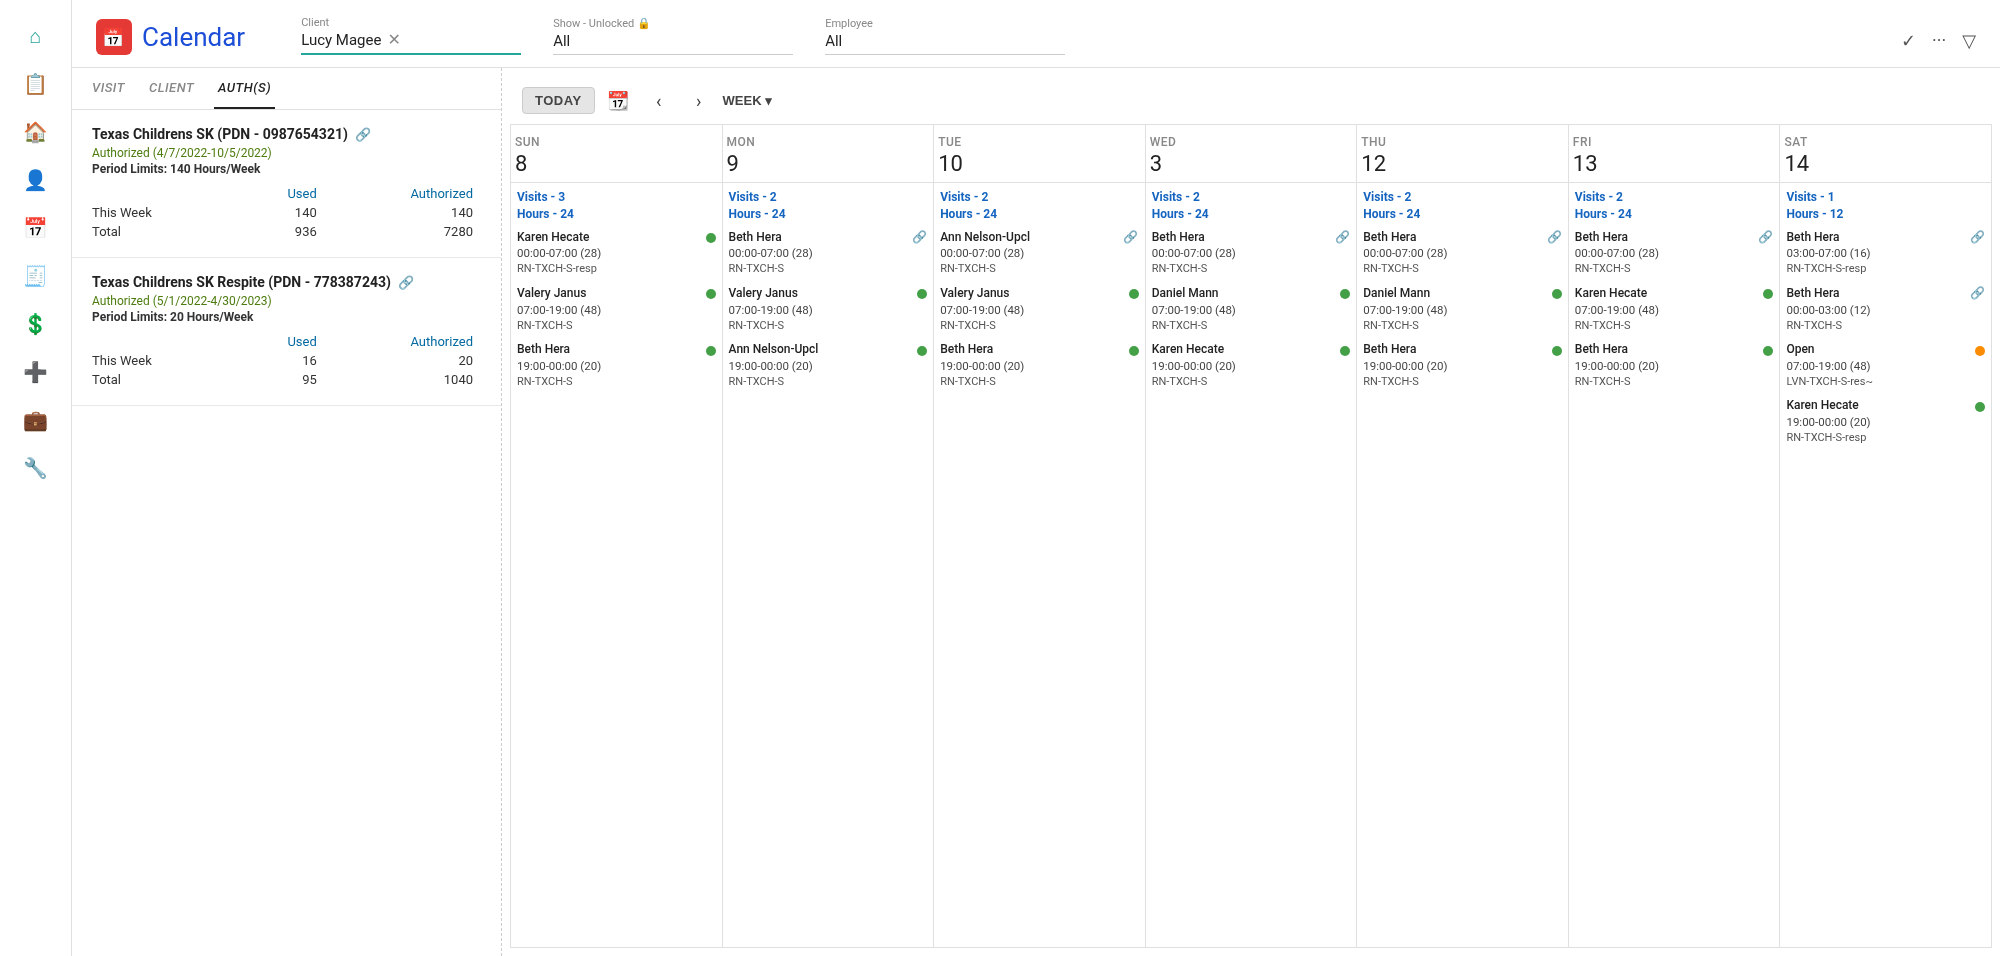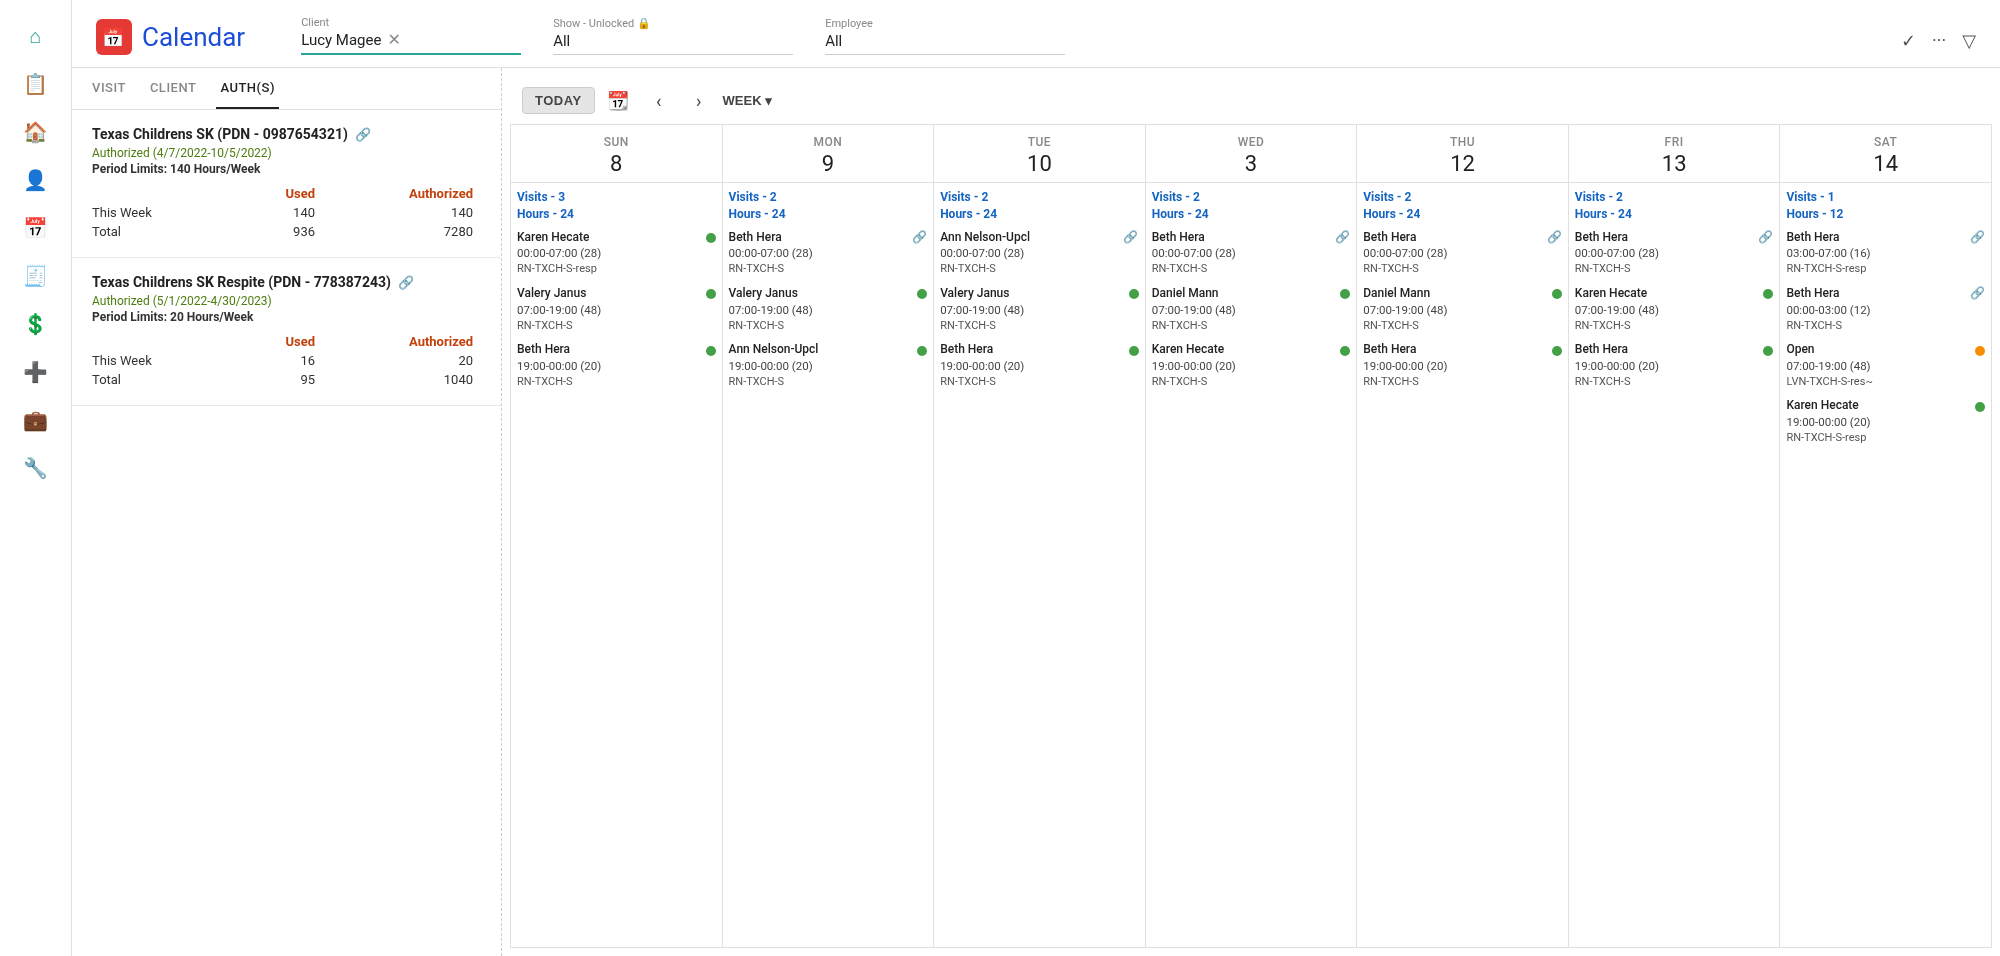--- a/index.html
+++ b/index.html
@@ -134,20 +134,21 @@
       gap: 16px;
     }
     .tab {
       padding: 12px 4px;
       font-size: 13px;
       font-weight: 500;
       color: #888;
       cursor: pointer;
       border-bottom: 2px solid transparent;
       letter-spacing: 0.5px;
+      font-style: italic;
     }
     .tab.active {
       color: #222;
       border-bottom: 2px solid #222;
     }
 
     .auth-section {
       padding: 16px 20px;
       border-bottom: 1px solid #e8e8e8;
     }
@@ -175,24 +176,24 @@
       margin-bottom: 8px;
     }
     .auth-period span { font-weight: 700; }
 
     .auth-table {
       width: 100%;
       font-size: 13px;
       border-collapse: collapse;
     }
     .auth-table th {
-      font-weight: 700;
+      font-weight: 400;
       text-align: right;
       padding: 2px 8px 2px 0;
-      color: #c2410c;
+      color: #0369a1;
     }
     .auth-table th:first-child { text-align: left; }
     .auth-table td {
       text-align: right;
       padding: 2px 8px 2px 0;
       color: #333;
     }
     .auth-table td:first-child { text-align: left; }
 
     
@@ -260,21 +261,21 @@
       overflow: hidden;
       padding: 0 8px 8px;
     }
     .day-headers {
       display: grid;
       grid-template-columns: repeat(7, 1fr);
       border-top: 1px solid #e0e0e0;
       border-left: 1px solid #e0e0e0;
     }
     .day-header-cell {
-      text-align: center;
+      text-align: left;
       padding: 10px 4px 6px;
       border-right: 1px solid #e0e0e0;
       border-bottom: 1px solid #e0e0e0;
     }
     .day-name {
       font-size: 12px;
       color: #888;
       font-weight: 500;
       letter-spacing: 0.5px;
     }

